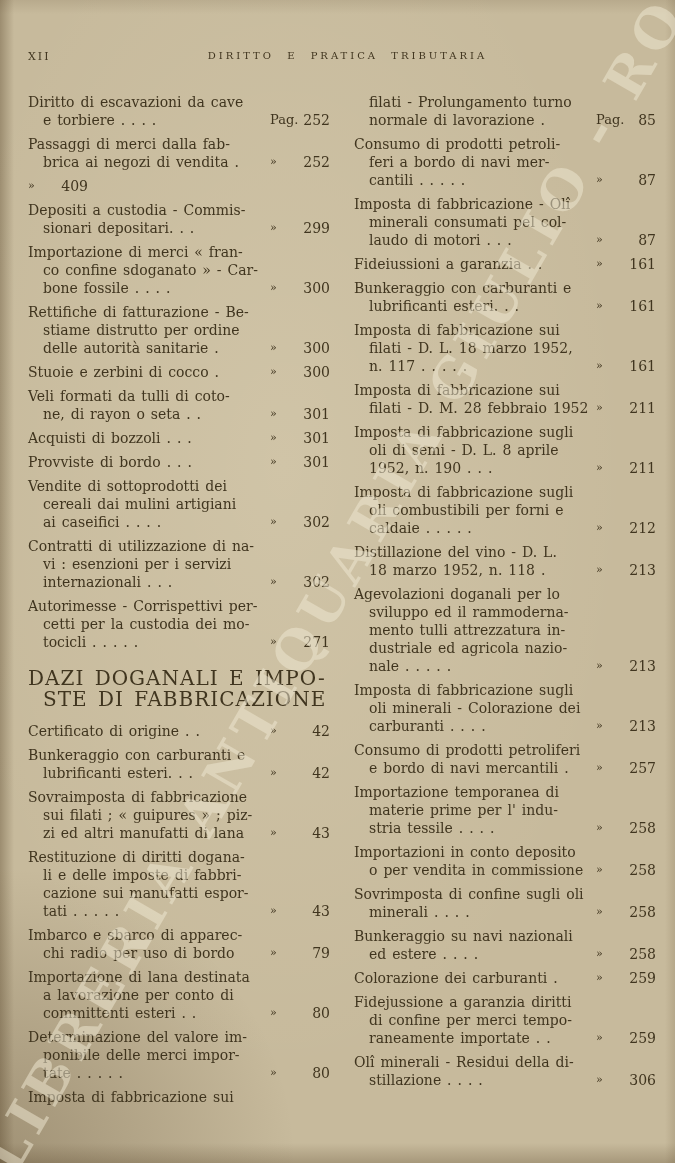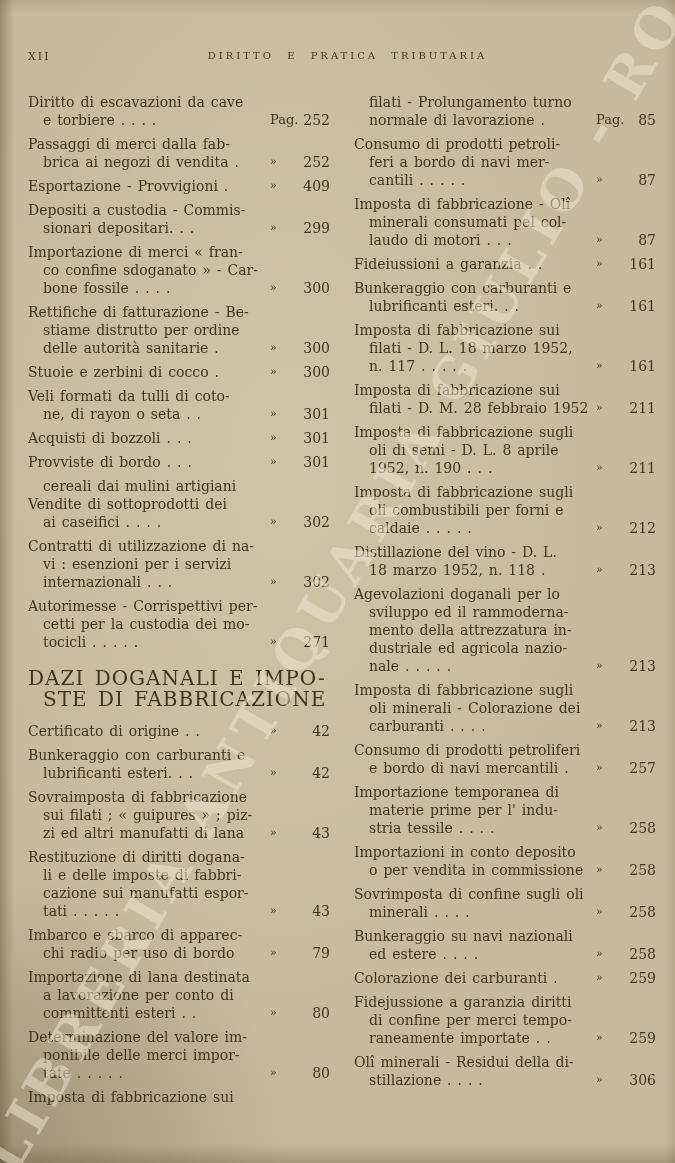--- a/index.html
+++ b/index.html
@@ -75,23 +75,20 @@
         <div class="entry-text">
           <div class="line">Passaggi di merci dalla fab-</div>
           <div class="line cont">brica ai negozi di vendita .</div>
         </div>
         <div class="entry-ref">
           <span class="ref-mark">»</span>
           <span class="page-num">252</span>
         </div>
       </div>
       <div class="entry">
-        <div class="entry-text">
-          <div class="line">Esportazione - Provvigioni  .</div>
-        </div>
         <div class="entry-ref">
           <span class="ref-mark">»</span>
           <span class="page-num">409</span>
         </div>
       </div>
       <div class="entry">
         <div class="entry-text">
           <div class="line">Depositi a custodia - Commis-</div>
           <div class="line cont">sionari depositari.  .  .</div>
         </div>
@@ -154,22 +151,22 @@
         <div class="entry-text">
           <div class="line">Provviste di bordo .  .  .</div>
         </div>
         <div class="entry-ref">
           <span class="ref-mark">»</span>
           <span class="page-num">301</span>
         </div>
       </div>
       <div class="entry">
         <div class="entry-text">
+          <div class="line">Vendite di sottoprodotti dei</div>
           <div class="line cont">cereali dai mulini artigiani</div>
-          <div class="line">Vendite di sottoprodotti dei</div>
           <div class="line cont">ai caseifici  .  .  .  .</div>
         </div>
         <div class="entry-ref">
           <span class="ref-mark">»</span>
           <span class="page-num">302</span>
         </div>
       </div>
       <div class="entry">
         <div class="entry-text">
           <div class="line">Contratti di utilizzazione di na-</div>
@@ -380,21 +377,21 @@
         </div>
         <div class="entry-ref">
           <span class="ref-mark">»</span>
           <span class="page-num">213</span>
         </div>
       </div>
       <div class="entry">
         <div class="entry-text">
           <div class="line">Agevolazioni doganali per lo</div>
           <div class="line cont">sviluppo ed il rammoderna-</div>
-          <div class="line cont">mento della attrezzatura in-</div>
+          <div class="line cont">mento tulli attrezzatura in-</div>
           <div class="line cont">dustriale ed agricola nazio-</div>
           <div class="line cont">nale  .  .  .  .  .</div>
         </div>
         <div class="entry-ref">
           <span class="ref-mark">»</span>
           <span class="page-num">213</span>
         </div>
       </div>
       <div class="entry">
         <div class="entry-text">

